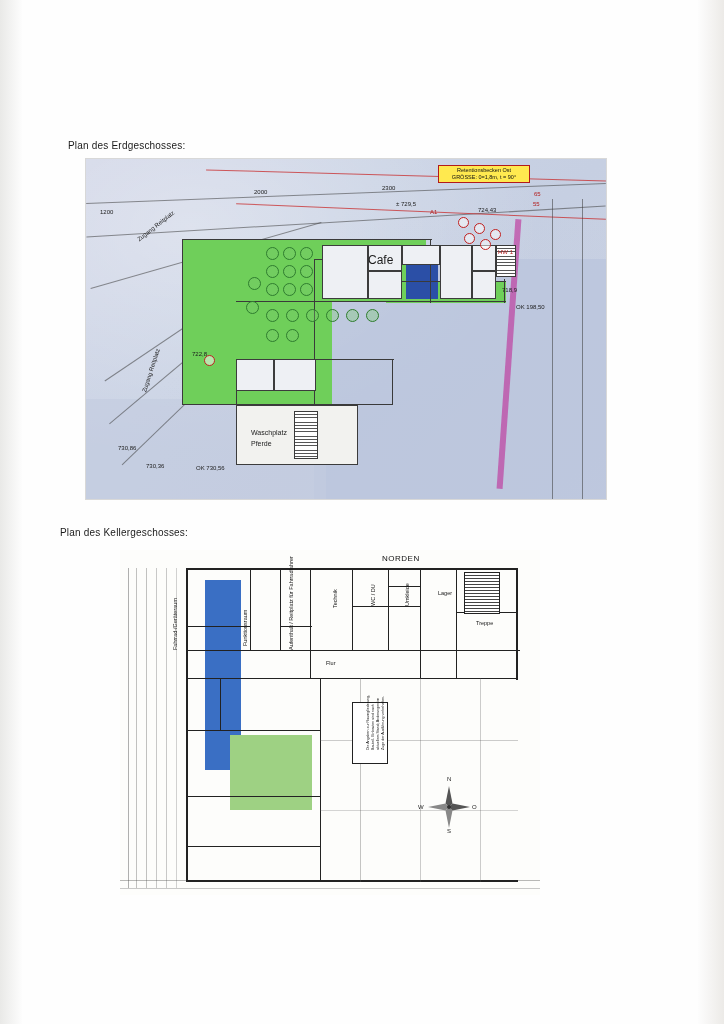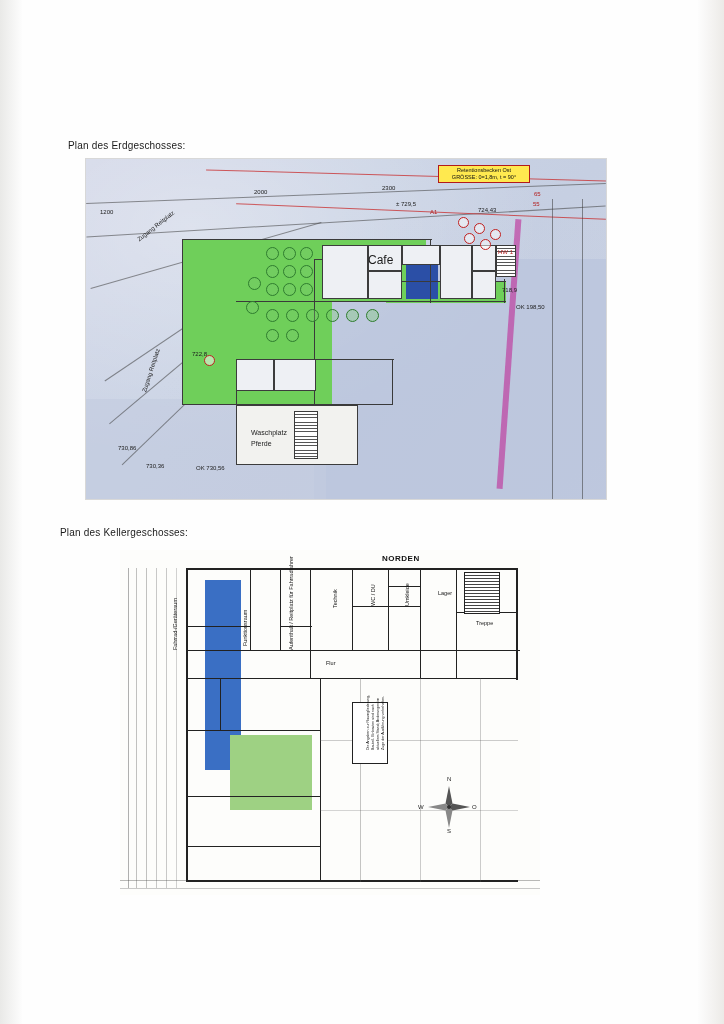--- a/index.html
+++ b/index.html
@@ -207,21 +207,21 @@
     color: #151515;
     white-space: nowrap;
   }
   .kg-label.v {
     transform: rotate(-90deg);
     transform-origin: left top;
   }
   .kg-norden {
     position: absolute;
     font-size: 8px;
-    font-weight: bold;
+    font-weight: normal;
     letter-spacing: .5px;
     color: #111;
   }
   .kg-note {
     position: absolute;
     border: 1px solid #222;
     background: #fff;
     padding: 2px 3px;
     font-size: 4.5px;
     line-height: 1.3;

